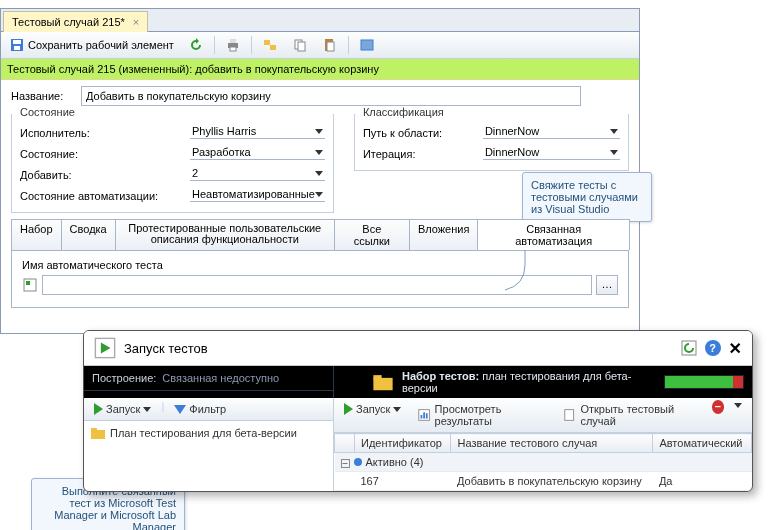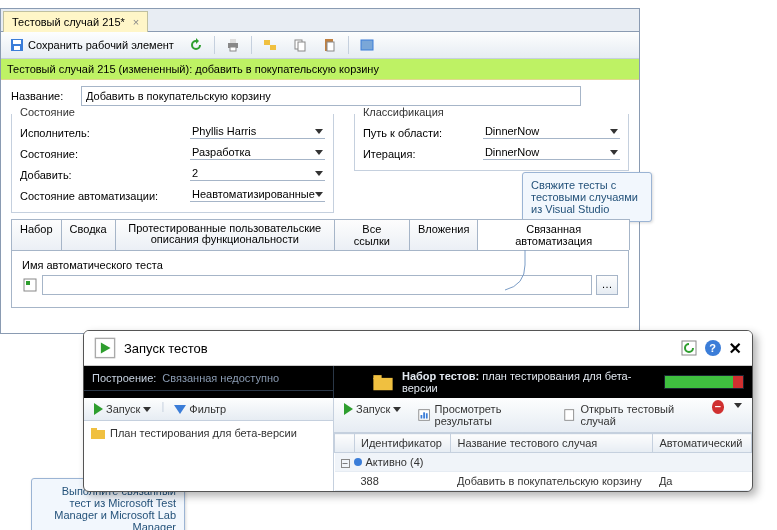--- a/index.html
+++ b/index.html
@@ -322,21 +322,21 @@
           <th style="width:20px"></th>
           <th>Идентификатор</th>
           <th>Название тестового случая</th>
           <th>Автоматический</th>
         </tr>
         <tr class="group-row">
               <td colspan="4"><span class="expand">–</span><span class="flag" style="background:#3b7dd8"></span><span>Активно (4)</span></td>
             </tr>
         <tr>
           <td></td>
-          <td>388</td>
+          <td>167</td>
           <td>Добавить в покупательскую корзину</td>
           <td>Да</td>
         </tr>
       </tbody>
         </table>
     </div>
   </div>
 </div>
 
 </body></html>

